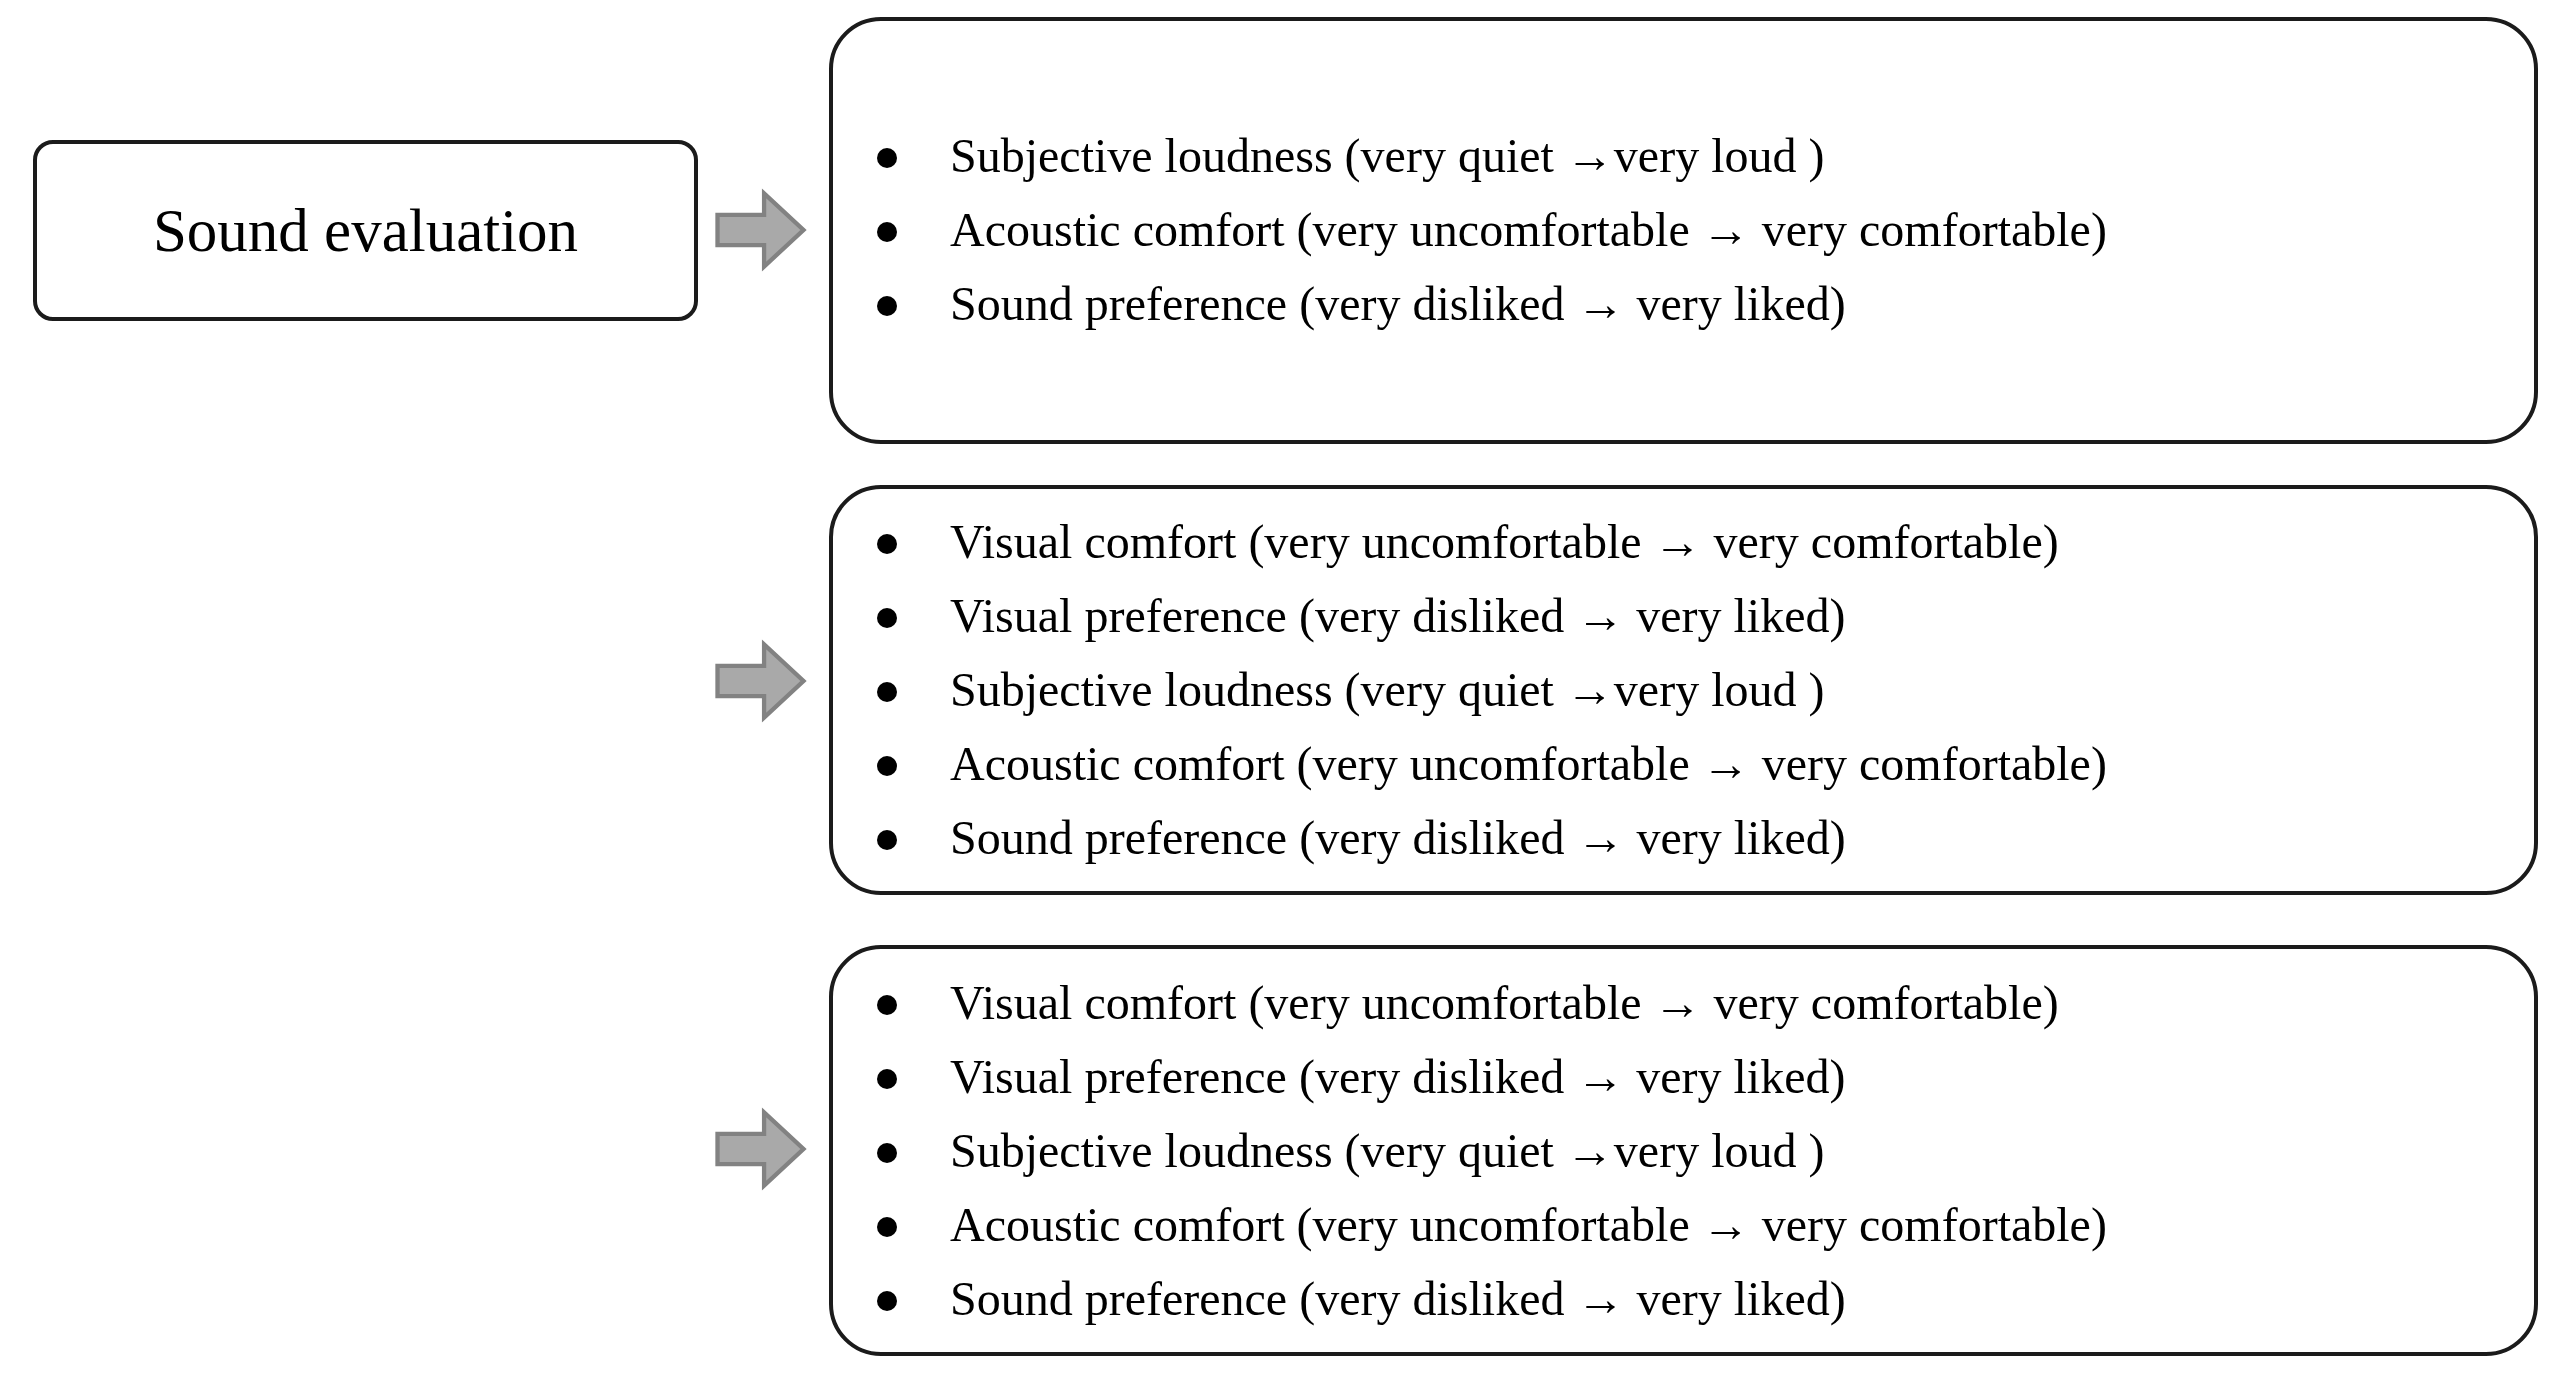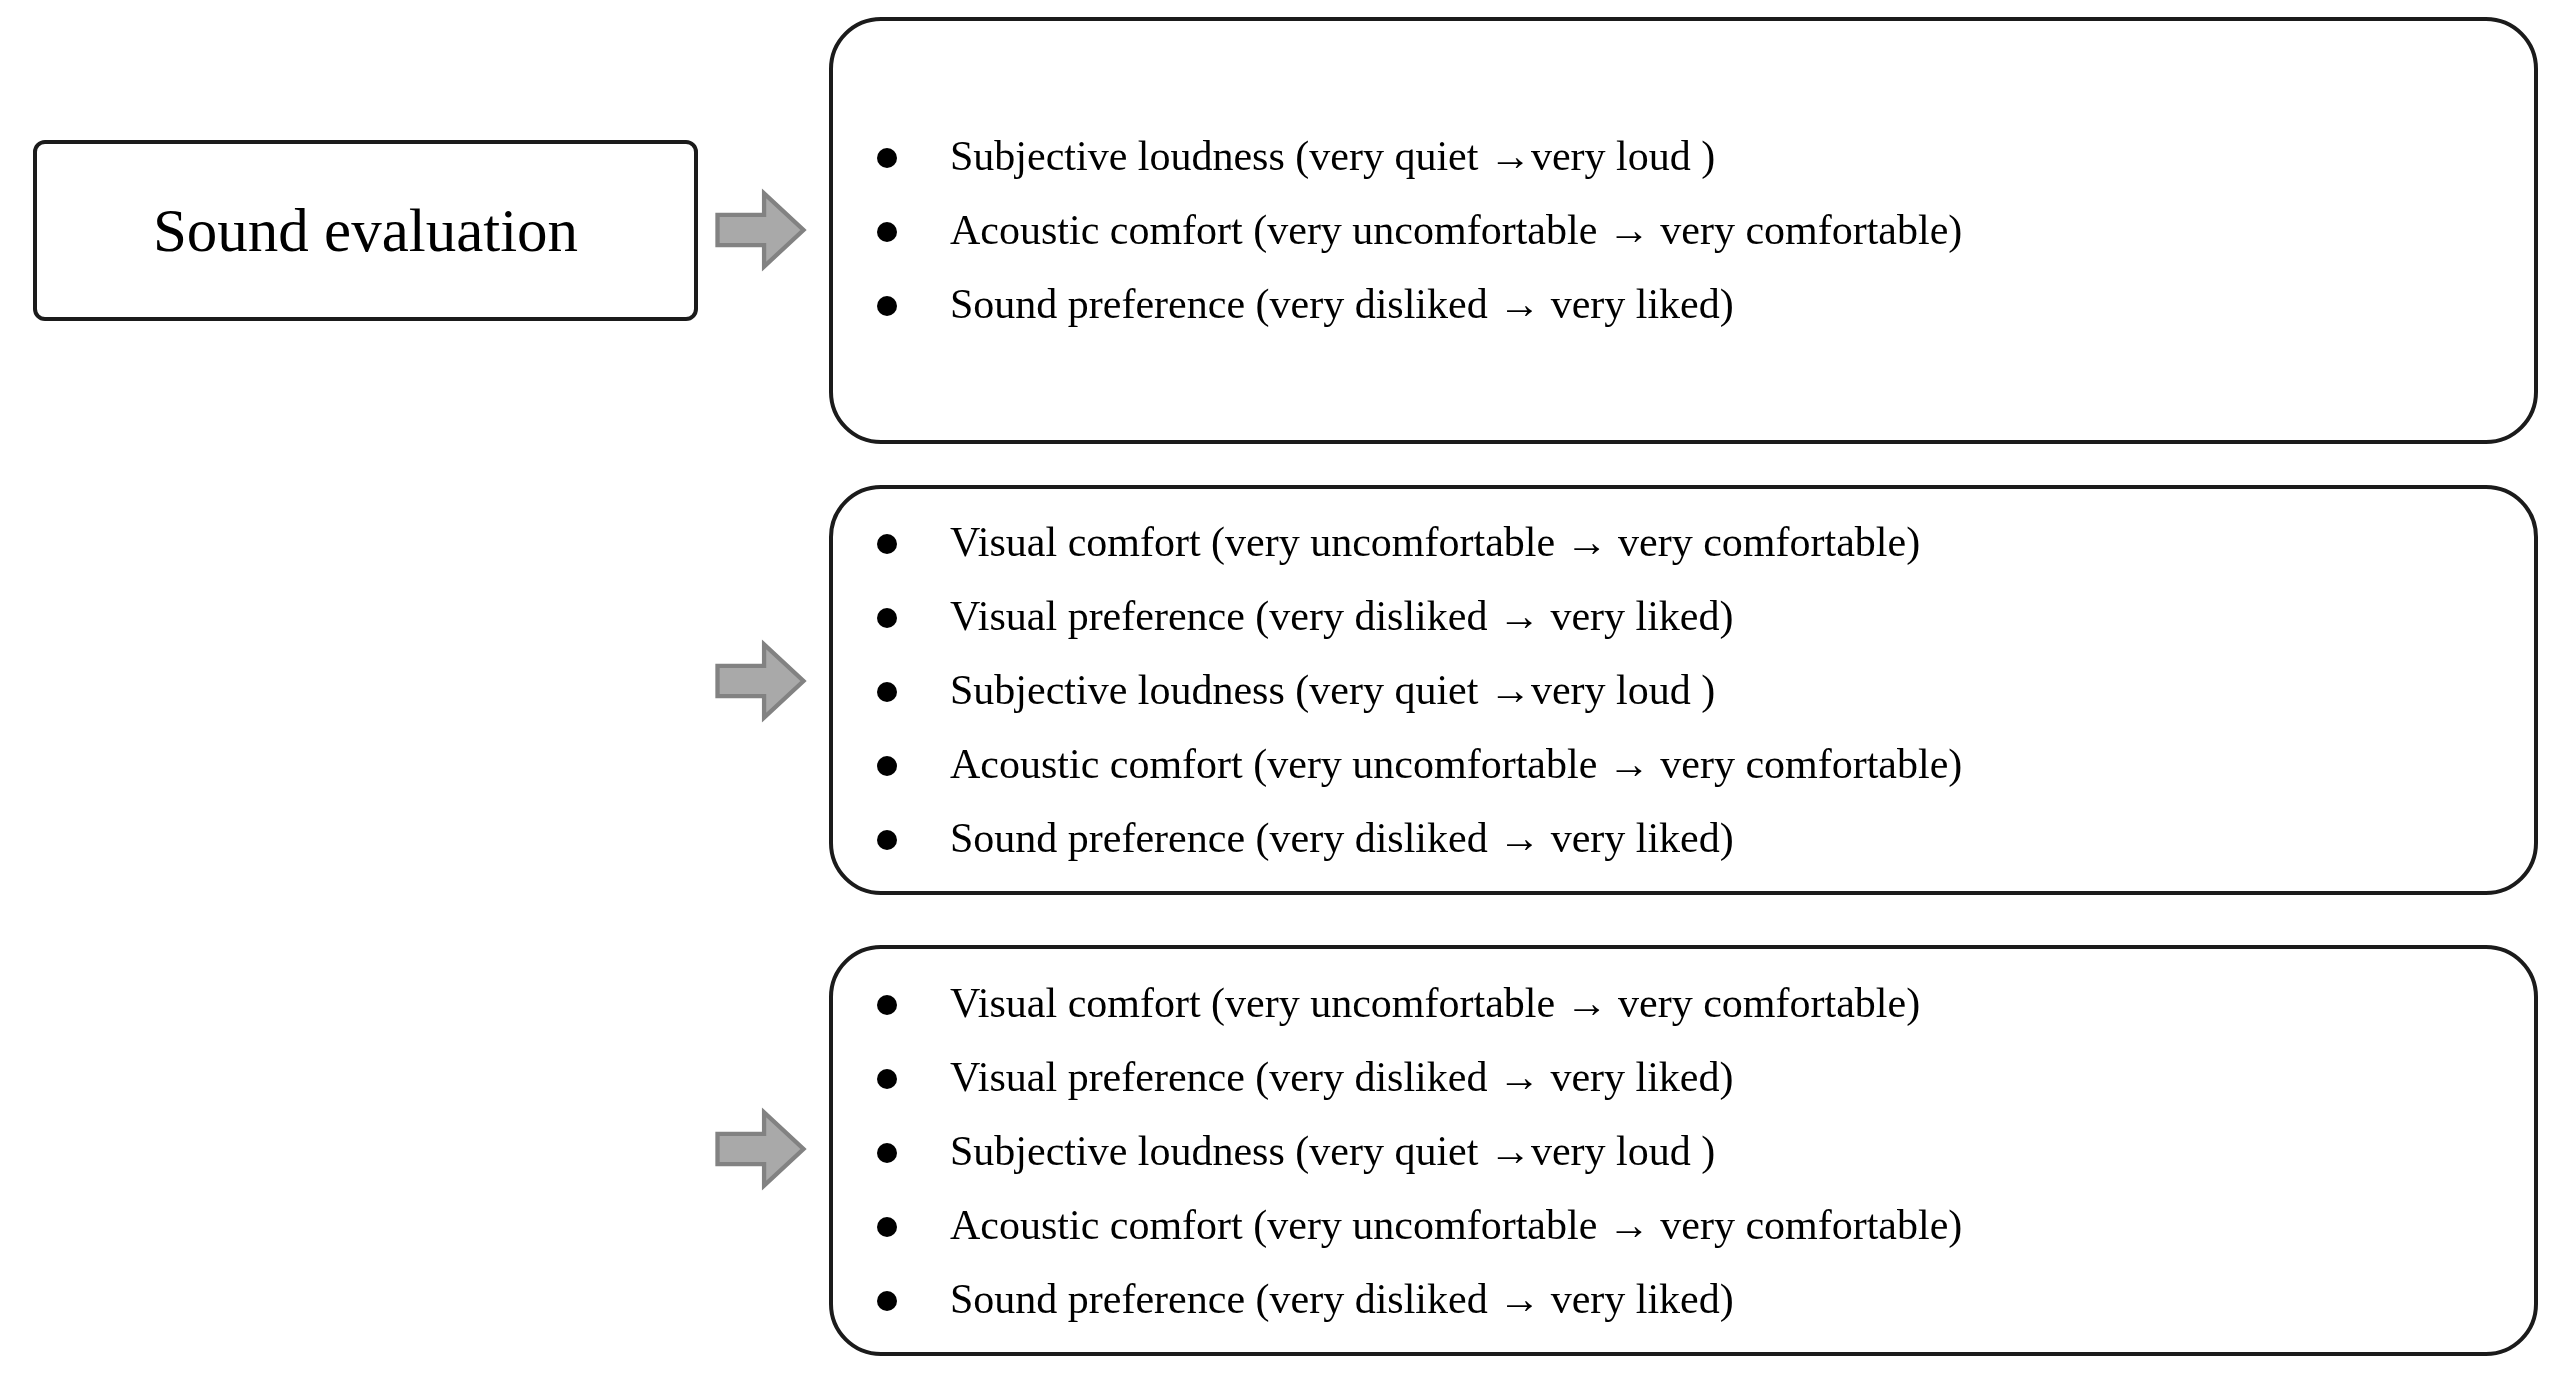--- a/index.html
+++ b/index.html
@@ -18,21 +18,21 @@
   }
 
   
   .label-box {
     position: absolute;
     left: 33px;
     width: 665px;
     height: 181px;
     box-sizing: border-box;
     border: 4.6px solid #1b1b1b;
-    border-radius: 12px;
+    border-radius: 20px;
     background: #ffffff;
     display: flex;
     align-items: center;
     justify-content: center;
   }
   .label-box.r1 { top: 140px; }
   .label-box.r2 { top: 591px; }
   .label-box.r3 { top: 1059px; }
   .label-text {
     font-size: 61px;
@@ -75,21 +75,21 @@
 
   .bullet-list {
     list-style: none;
     margin: 0;
     padding: 0 30px 0 44px;
   }
   .bullet-list li {
     display: flex;
     align-items: center;
     height: 74px;
-    font-size: 42px;
+    font-size: 48px;
     line-height: 74px;
     white-space: nowrap;
   }
   .bullet-dot {
     flex: 0 0 auto;
     width: 20px;
     height: 20px;
     margin: 4.6px 53px 0 0;
     border-radius: 50%;
     background: #000000;

